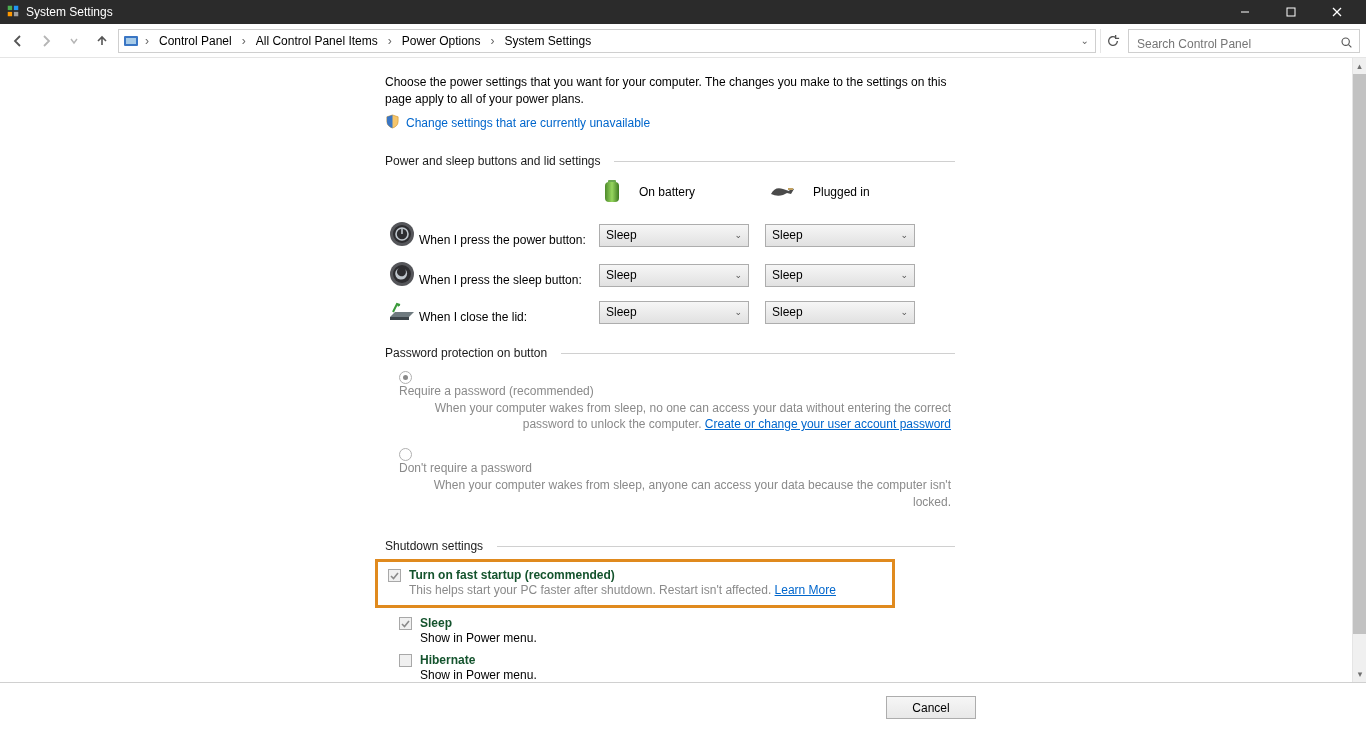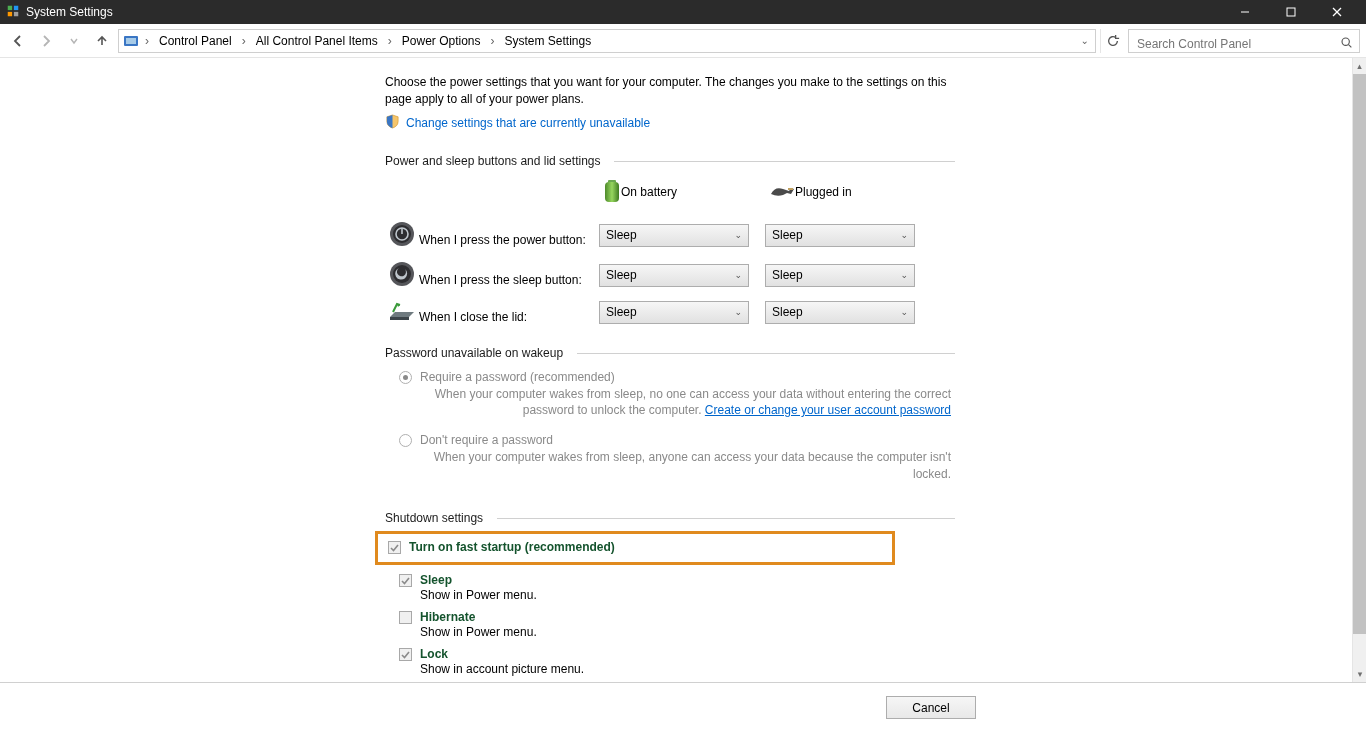--- a/index.html
+++ b/index.html
@@ -74,33 +74,33 @@
     overflow:hidden;
     padding-left: 385px;
     padding-right: 20px;
   }
   .desc { color:#000; line-height:1.4; max-width:570px; margin-top:16px;}
   .shield-line { display:flex; align-items:center; gap:6px; margin-top:6px;}
   .shield-line a { color:#0066cc; text-decoration:none;}
   .section-title { color:#1a1a1a; margin-top:22px; display:flex; align-items:center; gap:8px; width:570px;}
   .section-title .hr { flex:1; height:1px; background:#d0d0d0; margin-left:6px; margin-top:2px;}
   .col-headers { display:flex; margin-top:10px; margin-left:218px;}
-  .col { width:166px; display:flex; align-items:center; gap:0; }
+  .col { width:166px; display:flex; align-items:center; gap:18px; }
   .setting-row { display:flex; align-items:flex-end; margin-top:14px;}
   .setting-row .icon { width:34px; display:flex; justify-content:center;}
   .setting-row .label { width:180px; }
   .dropdown {
     width:150px; height:23px;
     background: linear-gradient(#f6f6f6,#e1e1e1);
     border:1px solid #adadad;
     display:flex; align-items:center; justify-content:space-between;
     padding:0 6px; margin-right:16px;
   }
   .dropdown .dd-chev { font-size:9px; color:#555;}
-  .radio-row { display:flex; gap:8px; margin-top:10px; margin-left:14px;}
+  .radio-row { display:flex; margin-top:10px; margin-left:14px;flex-direction:column;}
   .radio { width:13px;height:13px;border:1px solid #b0b0b0;border-radius:50%;display:flex;align-items:center;justify-content:center;flex-shrink:0;margin-top:1px;}
   .radio.sel::after{content:"";width:5px;height:5px;border-radius:50%;background:#8a8a8a;}
   .radio-label { color:#8a8a8a; }
   .radio-desc { color:#8a8a8a; margin-left:36px; line-height:1.4; max-width:530px; margin-top:2px;text-align:right;}
   .radio-desc a { color:#0066cc; text-decoration:underline;}
   .chk-row { display:flex; gap:8px; margin-top:8px; margin-left:14px; align-items:flex-start;}
   .chk { width:13px;height:13px;border:1px solid #a8a8a8;background:#fff;display:flex;align-items:center;justify-content:center;flex-shrink:0;margin-top:1px;}
   .chk.checked svg { width:11px;height:11px;}
   .chk.disabled { background:#f0f0f0;}
   .chk-body .title { font-weight:600; }
@@ -325,21 +325,21 @@
         <span>Sleep</span>
         <span class="dd-chev">⌄</span>
       </div>
     <div class="dropdown">
         <span>Sleep</span>
         <span class="dd-chev">⌄</span>
       </div>
   </div>
 
   <div class="section-title">
-    <span>Password unavailable on wakeup</span>
+    <span>Password protection on button</span>
     <span class="hr"></span>
   </div>
 
   <div class="radio-row">
     <div class="radio sel"></div>
     <div class="radio-label">Require a password (recommended)</div>
   </div>
   <div class="radio-desc">
     <span>When your computer wakes from sleep, no one can access your data without entering the correct password to unlock the computer. </span><a href="#">Create or change your user account password</a>
   </div>
@@ -357,20 +357,21 @@
 
   <div class="highlight">
     <div class="chk-row" style="margin-left:4px;margin-top:0;">
       <div class="chk checked disabled">
         <svg viewBox="0 0 11 11">
             <path d="M2 6 L4.5 8.5 L9 3" fill="none" stroke="#8a8a8a" stroke-width="1.6"></path>
           </svg>
       </div>
       <div class="chk-body">
         <div class="title gray">Turn on fast startup (recommended)</div>
+        <div class="sub gray"><span>This helps start your PC faster after shutdown. Restart isn't affected. </span><a href="#">Learn More</a></div>
       </div>
     </div>
   </div>
 
   <div class="chk-row">
     <div class="chk checked disabled">
       <svg viewBox="0 0 11 11">
           <path d="M2 6 L4.5 8.5 L9 3" fill="none" stroke="#8a8a8a" stroke-width="1.6"></path>
         </svg>
     </div>

